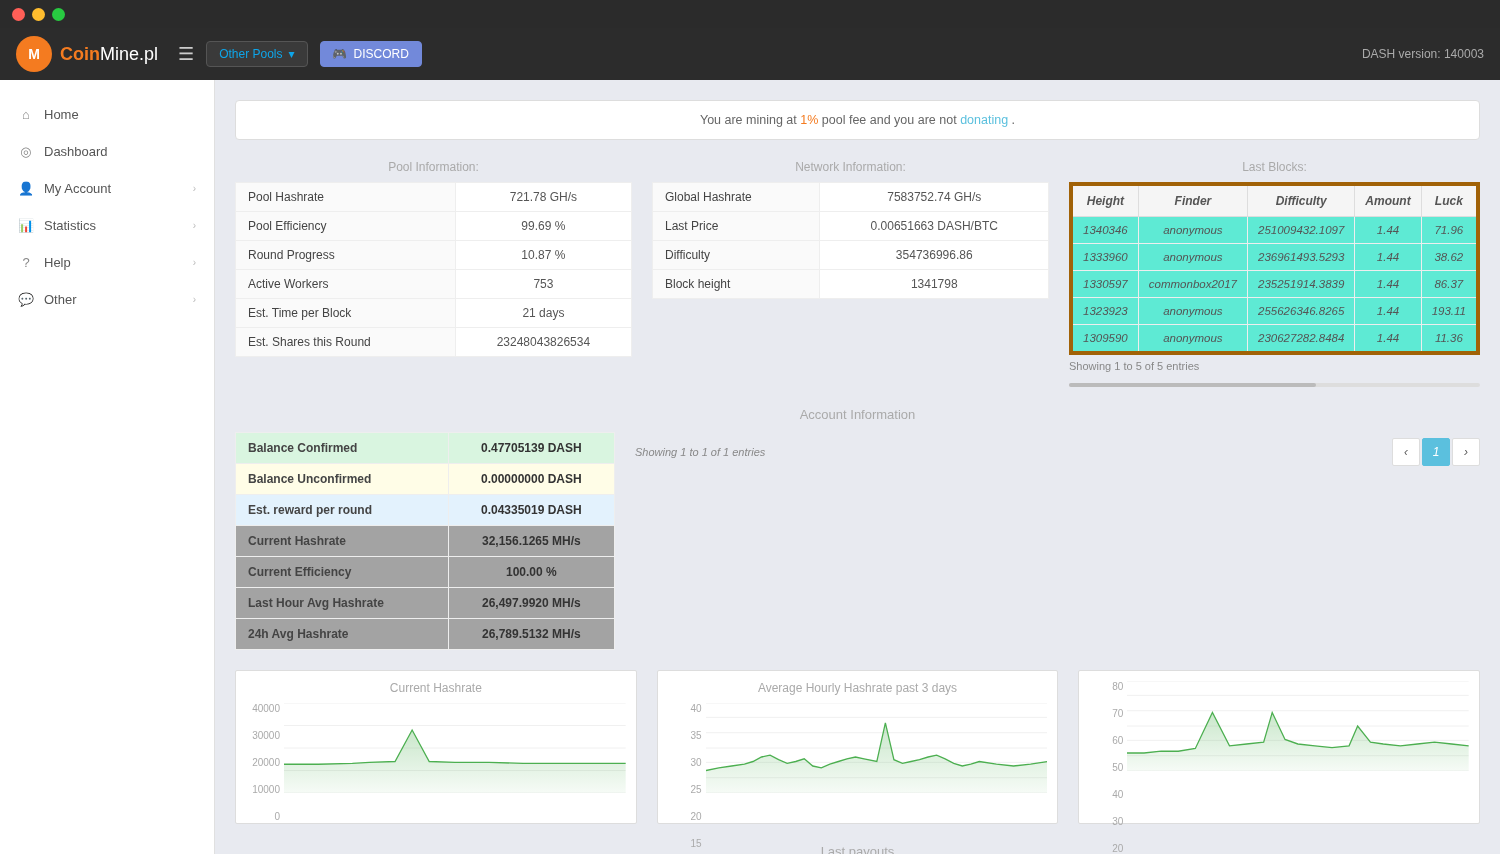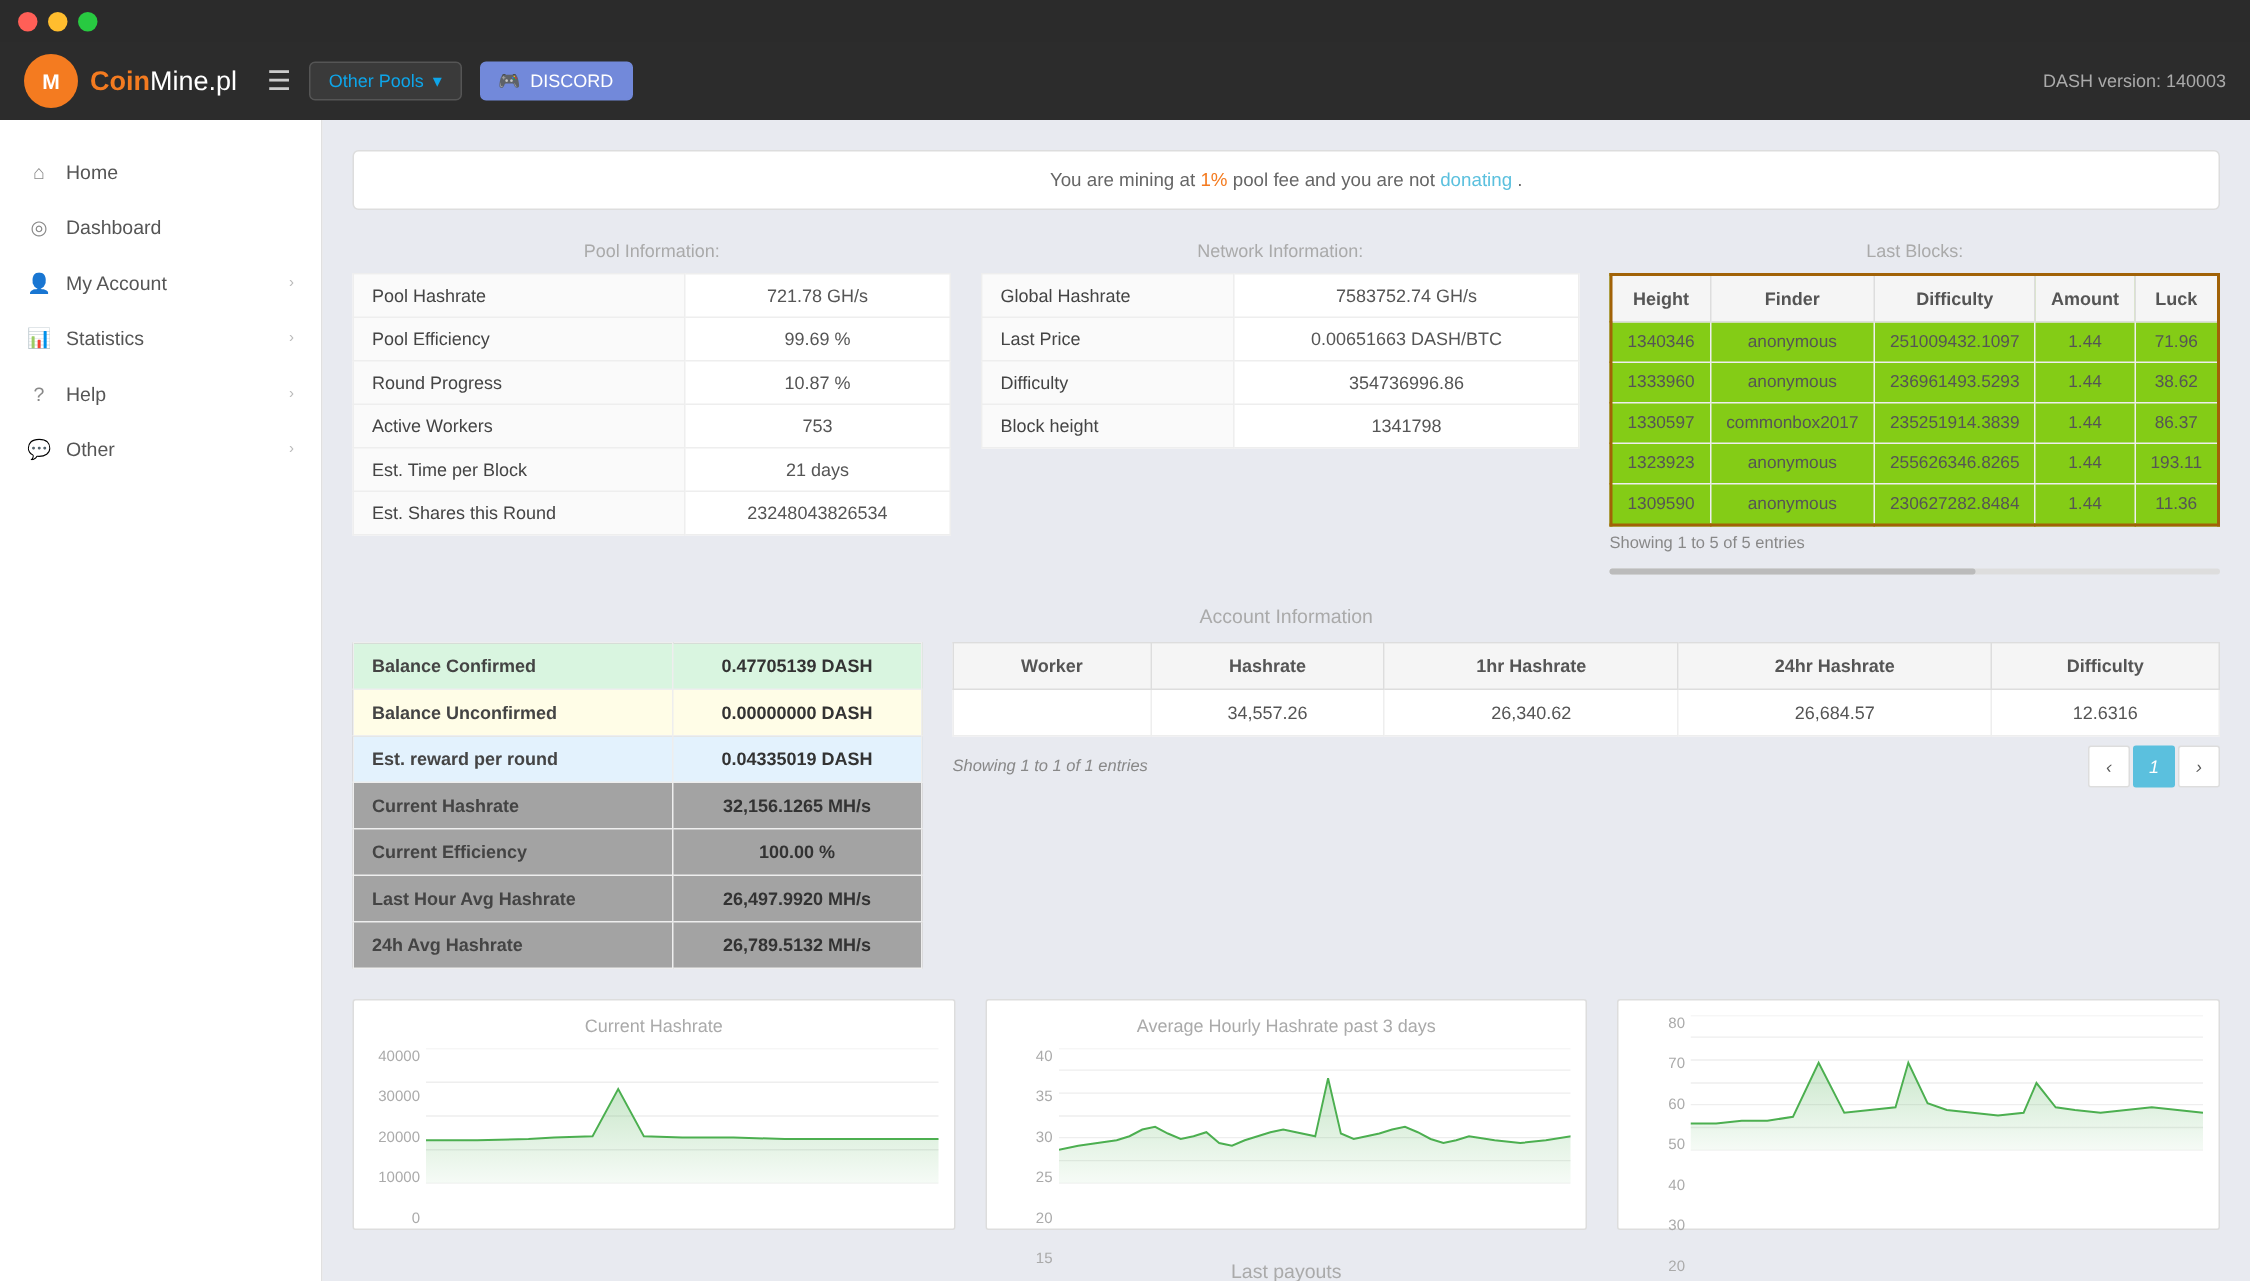--- a/index.html
+++ b/index.html
@@ -46,21 +46,21 @@
     .info-section-title { color: #aaa; font-size: 12px; margin-bottom: 8px; text-align: center; }
 
     
     .data-table { width: 100%; border-collapse: collapse; border: 1px solid #ddd; background: white; }
     .data-table td { padding: 7px 12px; border: 1px solid #eee; color: #555; font-size: 12px; }
     .data-table td:first-child { background: #fafafa; font-weight: 500; color: #444; }
     .data-table td:last-child { text-align: center; }
     .data-table .val-cell { text-align: center; }
 
     
-    .blocks-table { width: 100%; border-collapse: collapse; background: #84cc16; border: 2px solid #a16207; }
+    .blocks-table { width: 100%; border-collapse: collapse; background: #5eead4; border: 4px solid #a16207; font-style: italic; }
     .blocks-table th { background: #f5f5f5; padding: 8px 10px; text-align: center; font-weight: 600; color: #555; border: 1px solid #ddd; font-size: 12px; }
     .blocks-table td { padding: 7px 10px; border: 1px solid #eee; color: #555; font-size: 11.5px; text-align: center; }
     .blocks-table-footer { color: #888; font-size: 11px; padding: 5px 0; }
 
     
     .account-section { margin-bottom: 20px; }
     .account-section-title { color: #aaa; font-size: 13px; text-align: center; margin-bottom: 10px; }
 
     .account-row { display: flex; gap: 20px; }
     .account-left { width: 380px; flex-shrink: 0; }
@@ -320,40 +320,20 @@
                 </tr>
                 <tr>
                   <td class="label-cell">24h Avg Hashrate</td>
                   <td class="val-cell">26,789.5132 MH/s</td>
                 </tr>
               </tbody>
           </table>
         </div>
 
         <div class="account-right">
-          <table class="workers-table">
-            <thead id="workers-thead">
-                <tr>
-                  <th>Worker</th>
-                  <th>Hashrate</th>
-                  <th>1hr Hashrate</th>
-                  <th>24hr Hashrate</th>
-                  <th>Difficulty</th>
-                </tr>
-              </thead>
-            <tbody id="workers-tbody">
-                <tr>
-                  <td></td>
-                  <td>34,557.26</td>
-                  <td>26,340.62</td>
-                  <td>26,684.57</td>
-                  <td>12.6316</td>
-                </tr>
-              </tbody>
-          </table>
           <div class="workers-table-footer">
             <span class="workers-table-footer-text">Showing 1 to 1 of 1 entries</span>
             <div class="pagination">
               <div class="page-btn">‹</div>
               <div class="page-btn active">1</div>
               <div class="page-btn">›</div>
             </div>
           </div>
         </div>
 

